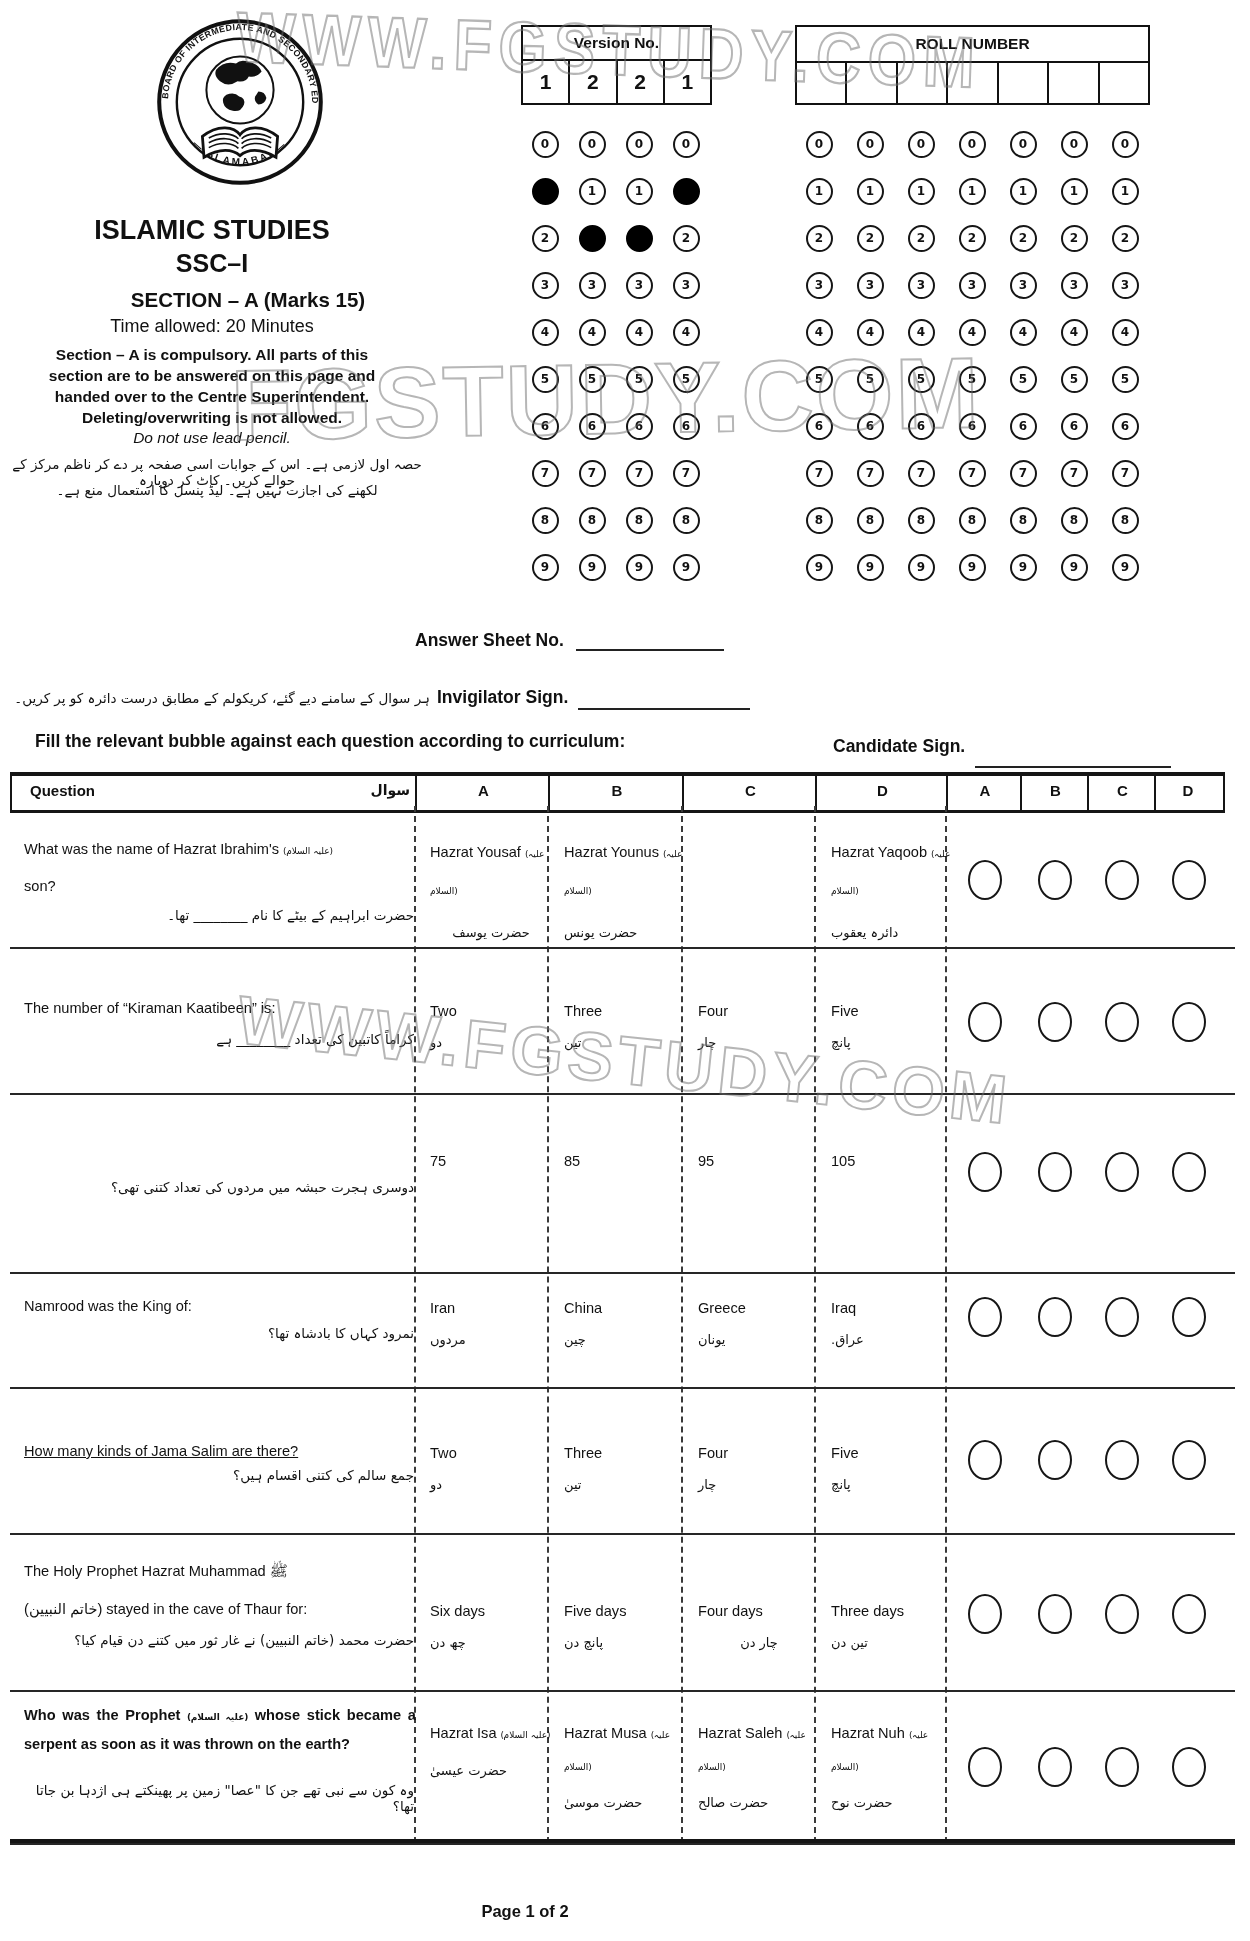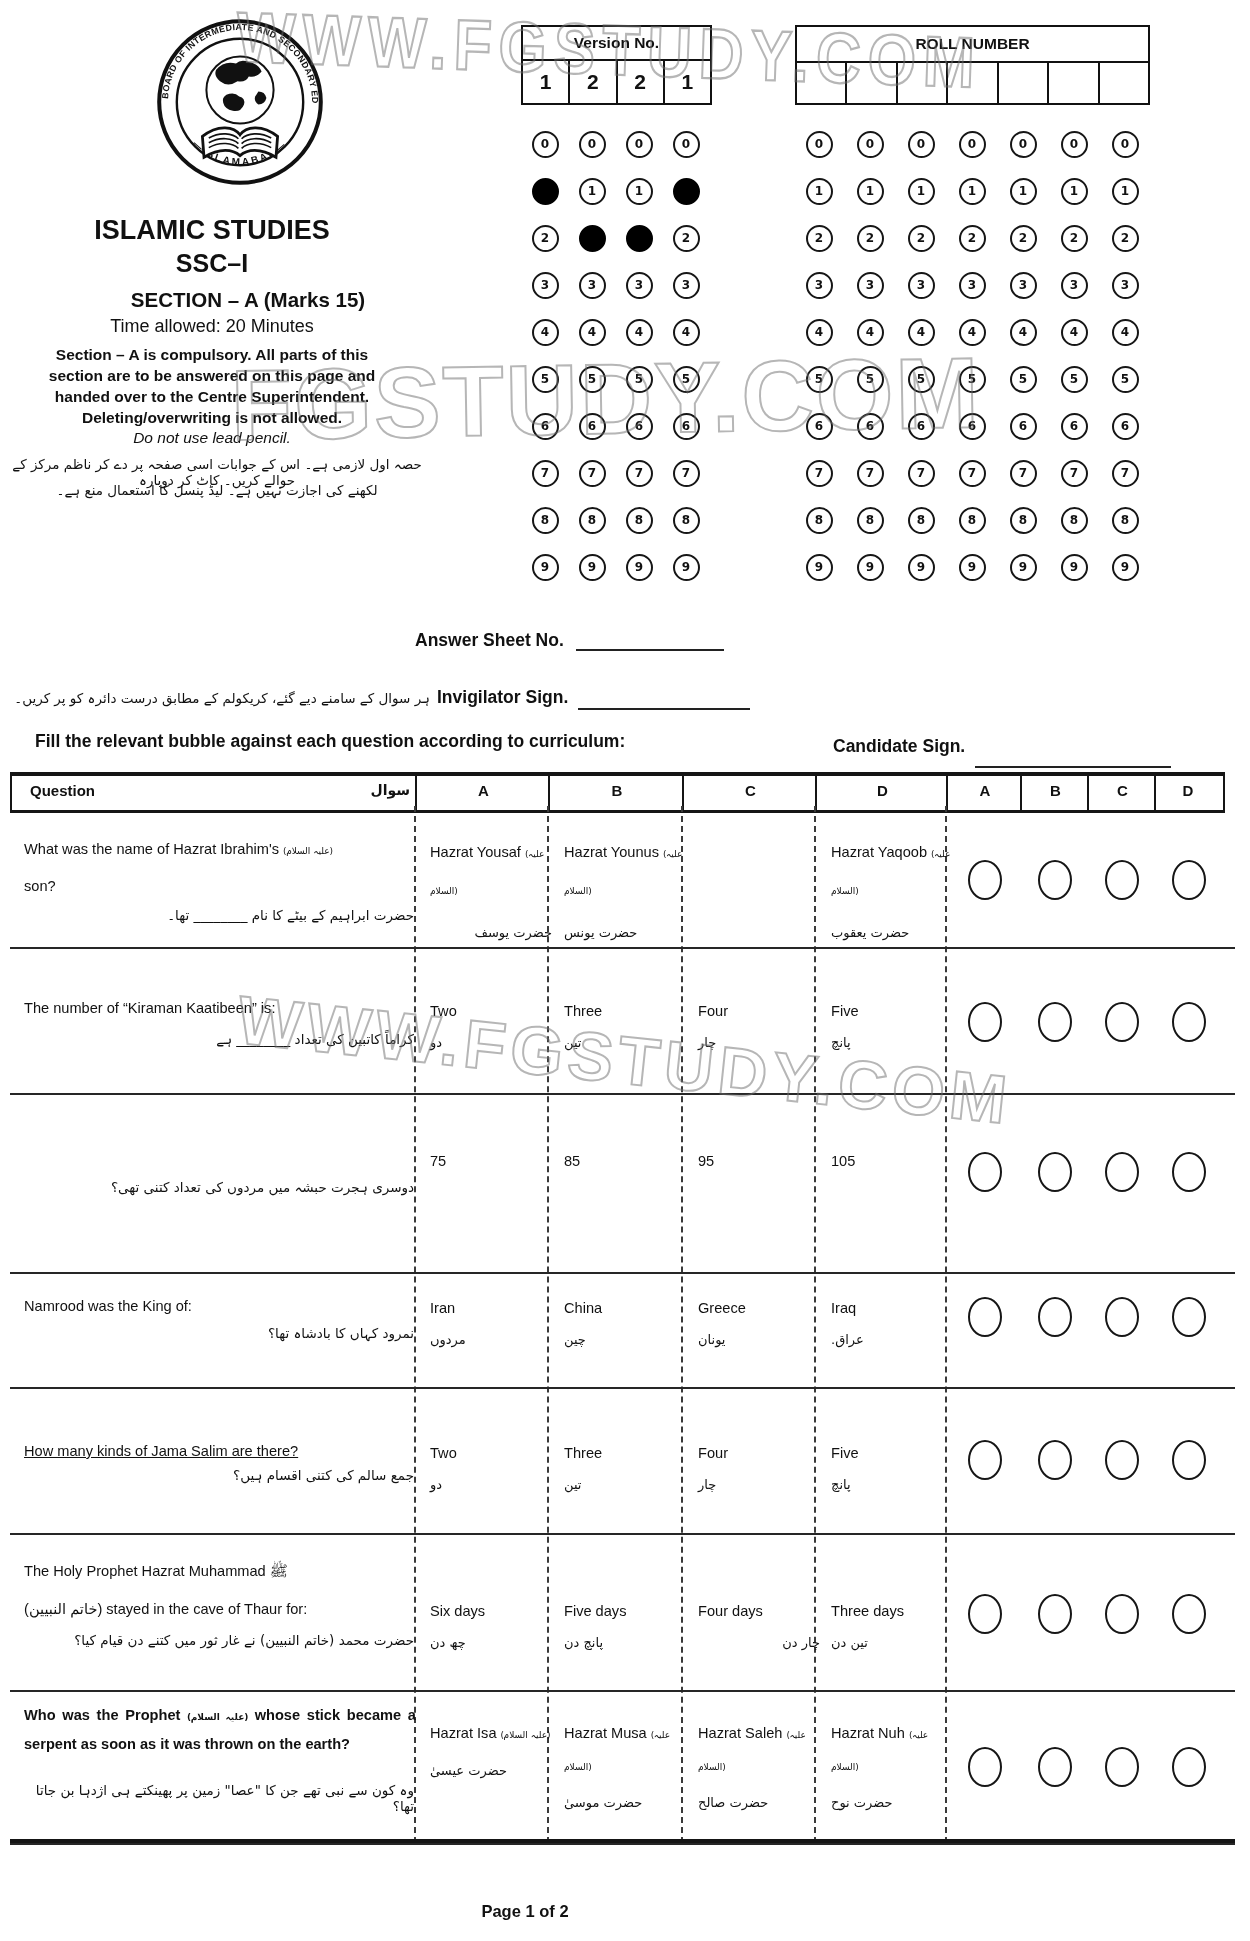--- a/index.html
+++ b/index.html
@@ -277,23 +277,23 @@
 
     <div class="bodyline" style="left:404px;top:34px;height:1037px;"></div>
     <div class="bodyline" style="left:537px;top:34px;height:1037px;"></div>
     <div class="bodyline" style="left:671px;top:34px;height:1037px;"></div>
     <div class="bodyline" style="left:804px;top:34px;height:1037px;"></div>
     <div class="bodyline" style="left:935px;top:34px;height:1037px;"></div>
     <div id="table-body">
         <div class="qrow" style="top: 35px; height: 140px;">
           <div class="q-en" style="top: 25px; line-height: 35px;"><span>What was the name of Hazrat Ibrahim's</span> <span class="hon">(علیہ السلام)</span><div>son?</div></div>
           <div class="q-ur urdu" style="top: 100px;">حضرت ابراہیم کے بیٹے کا نام ________ تھا۔</div>
-          <div class="opt" style="left: 420px; top: 28px; line-height: 35px;"><span>Hazrat Yousaf</span> <span class="hon">(علیہ السلام)</span><div class="opt-ur urdu" style="text-align: right;">حضرت یوسف</div></div>
+          <div class="opt" style="left: 420px; top: 28px; line-height: 35px;"><span>Hazrat Yousaf</span> <span class="hon">(علیہ السلام)</span><div class="opt-ur urdu" style="text-align: center;">حضرت یوسف</div></div>
           <div class="opt" style="left: 554px; top: 28px; line-height: 35px;"><span>Hazrat Younus</span> <span class="hon">(علیہ السلام)</span><div class="opt-ur urdu" style="text-align: left;">حضرت یونس</div></div>
-          <div class="opt" style="left: 821px; top: 28px; line-height: 35px;"><span>Hazrat Yaqoob</span> <span class="hon">(علیہ السلام)</span><div class="opt-ur urdu" style="text-align: left;">حضرت یعقوب</div></div>
+          <div class="opt" style="left: 821px; top: 28px; line-height: 35px;"><span>Hazrat Yaqoob</span> <span class="hon">(علیہ السلام)</span><div class="opt-ur urdu" style="text-align: left;">دائرہ یعقوب</div></div>
           <div class="ans-bubble" style="left: 958px; top: 53px;"></div>
           <div class="ans-bubble" style="left: 1028px; top: 53px;"></div>
           <div class="ans-bubble" style="left: 1095px; top: 53px;"></div>
           <div class="ans-bubble" style="left: 1162px; top: 53px;"></div>
         </div>
         <div class="qrow" style="top: 175px; height: 146px;">
           <div class="q-en" style="top: 48px; line-height: 26px;"><span>The number of “Kiraman Kaatibeen” is:</span></div>
           <div class="q-ur urdu" style="top: 84px;">کراماً کاتبین کی تعداد ________ ہے</div>
           <div class="opt" style="left: 420px; top: 51px; line-height: 26px;"><span>Two</span><div class="opt-ur urdu" style="text-align: left;">دو</div></div>
           <div class="opt" style="left: 554px; top: 51px; line-height: 26px;"><span>Three</span><div class="opt-ur urdu" style="text-align: left;">تین</div></div>
@@ -337,21 +337,21 @@
           <div class="ans-bubble" style="left: 958px; top: 53px;"></div>
           <div class="ans-bubble" style="left: 1028px; top: 53px;"></div>
           <div class="ans-bubble" style="left: 1095px; top: 53px;"></div>
           <div class="ans-bubble" style="left: 1162px; top: 53px;"></div>
         </div>
         <div class="qrow" style="top: 761px; height: 157px;">
           <div class="q-en" style="top: 19px; line-height: 38px;"><span>The Holy Prophet Hazrat Muhammad</span> <span class="hon-saw">ﷺ</span><div>(خاتم النبیین) stayed in the cave of Thaur for:</div></div>
           <div class="q-ur urdu" style="top: 99px;">حضرت محمد (خاتم النبیین) نے غار ثور میں کتنے دن قیام کیا؟</div>
           <div class="opt" style="left: 420px; top: 65px; line-height: 26px;"><span>Six days</span><div class="opt-ur urdu" style="text-align: left;">چھ دن</div></div>
           <div class="opt" style="left: 554px; top: 65px; line-height: 26px;"><span>Five days</span><div class="opt-ur urdu" style="text-align: left;">پانچ دن</div></div>
-          <div class="opt" style="left: 688px; top: 65px; line-height: 26px;"><span>Four days</span><div class="opt-ur urdu" style="text-align: right;">چار دن</div></div>
+          <div class="opt" style="left: 688px; top: 65px; line-height: 26px;"><span>Four days</span><div class="opt-ur urdu" style="text-align: center;">چار دن</div></div>
           <div class="opt" style="left: 821px; top: 65px; line-height: 26px;"><span>Three days</span><div class="opt-ur urdu" style="text-align: left;">تین دن</div></div>
           <div class="ans-bubble" style="left: 958px; top: 61px;"></div>
           <div class="ans-bubble" style="left: 1028px; top: 61px;"></div>
           <div class="ans-bubble" style="left: 1095px; top: 61px;"></div>
           <div class="ans-bubble" style="left: 1162px; top: 61px;"></div>
         </div>
         <div class="qrow" style="top: 918px; height: 153px;">
           <div class="q-en q-just" style="top: 12px; line-height: 27px;"><span>Who was the Prophet</span> <span class="hon">(علیہ السلام)</span> <span>whose stick became a serpent as soon as it was thrown on the earth?</span></div>
           <div class="q-ur urdu" style="top: 92px;">وہ کون سے نبی تھے جن کا "عصا" زمین پر پھینکتے ہی اژدہا بن جاتا تھا؟</div>
           <div class="opt" style="left: 420px; top: 28px; line-height: 30px;"><span>Hazrat Isa</span> <span class="hon">(علیہ السلام)</span><div class="opt-ur urdu" style="text-align: left;">حضرت عیسیٰ</div></div>

